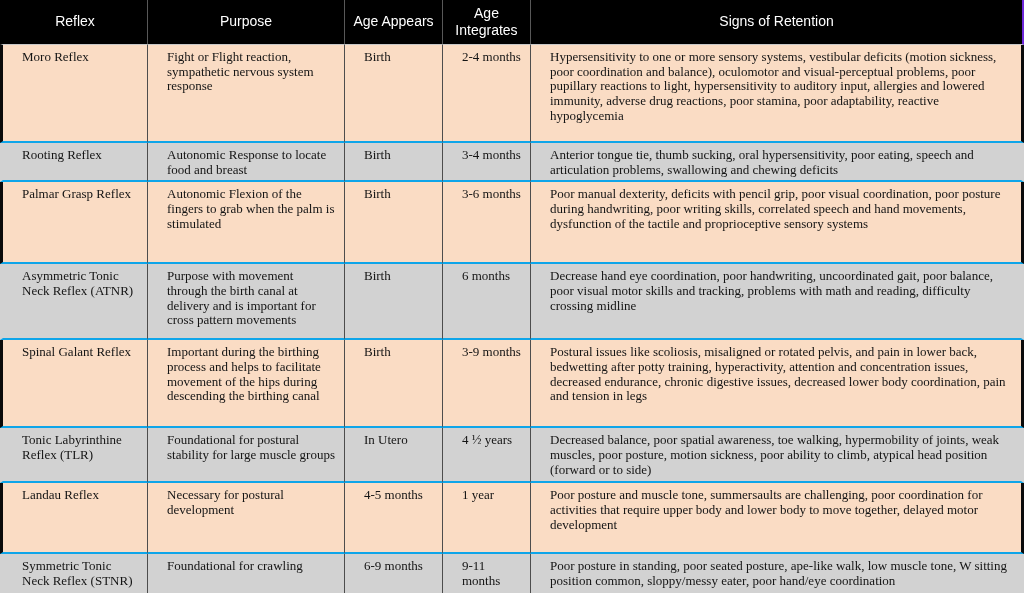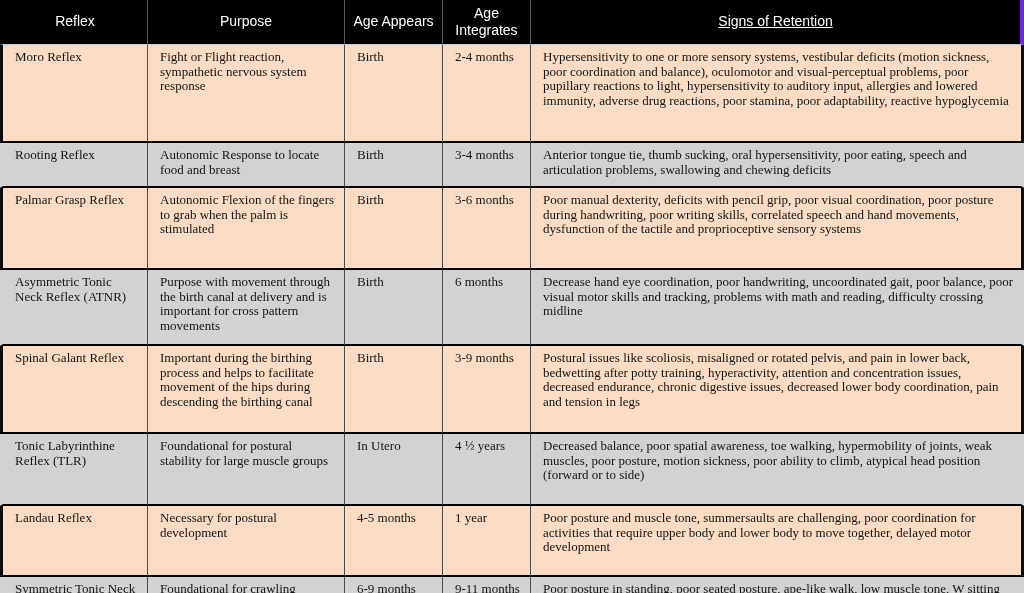--- a/index.html
+++ b/index.html
@@ -21,46 +21,46 @@
     color: #ffffff;
     font: 400 14px/1.25 "Liberation Sans", sans-serif;
     text-align: center;
     vertical-align: middle;
     padding: 2px 6px;
     border-right: 1px solid #585858;
     border-bottom: 1px solid #c8c8c8;
     box-sizing: border-box;
   }
   th:first-child { border-left: 3px solid #000000; margin-top: 40px; }
-  th:last-child  { border-right: 4px solid #6d28d9; text-decoration: underline; }
+  th:last-child  { border-right: 2px solid #6d28d9; }
   td {
     font: 13px/1.13 "Liberation Serif", serif;
     color: #141414;
     vertical-align: top;
     text-align: left;
-    padding: 5px 8px 3px 12px;
+    padding: 5px 8px 3px 19px;
     border-right: 1px solid #4d4d4d;
-    border-bottom: 2px solid #000000;
+    border-bottom: 2px solid #0ea5e9;
     box-sizing: border-box;
     overflow: hidden;
   }
   td:last-child { border-right: none; }
   tr.peach td { background: #fadcc4; }
   tr.gray  td { background: #d2d2d2; }
   tr.peach td:first-child { border-left: 3px solid #0a0a0a; }
   tr.peach td:last-child  { border-right: 3px solid #0a0a0a; }
   tr.gray  td:first-child { border-left: 3px solid #d2d2d2; }
   tr.gray  td:last-child  { border-right: 3px solid #d2d2d2; }
   tr.hdr     { height: 45px; }
   tr.r-moro  { height: 98px; }
-  tr.r-root  { height: 45px; border-radius: 8px; }
+  tr.r-root  { height: 39px; border-radius: 8px; }
   tr.r-palm  { height: 82px; margin-top: 27px; }
   tr.r-atnr  { height: 76px; margin-top: 17px; }
   tr.r-spin  { height: 88px; }
-  tr.r-tlr   { height: 72px; }
+  tr.r-tlr   { height: 55px; }
   tr.r-land  { height: 71px; }
   tr.r-stnr  { height: 60px; }
 </style>
 </head>
 <body>
 
 <table class="reflex-table">
   <colgroup>
     <col style="width:148px">
     <col style="width:197px">

